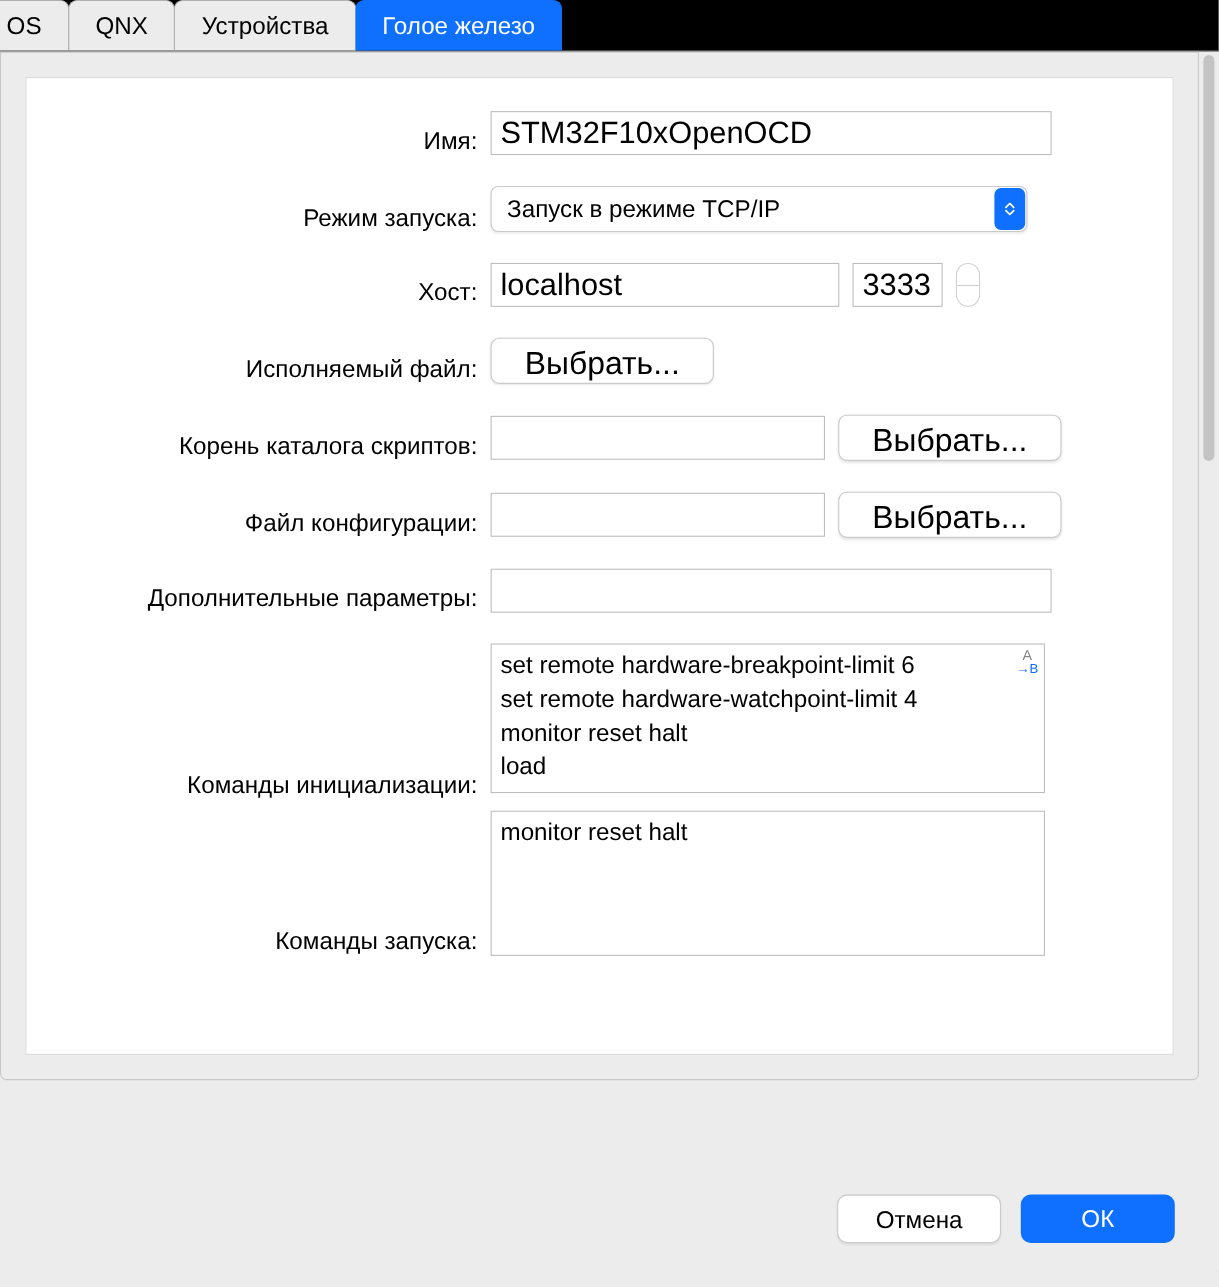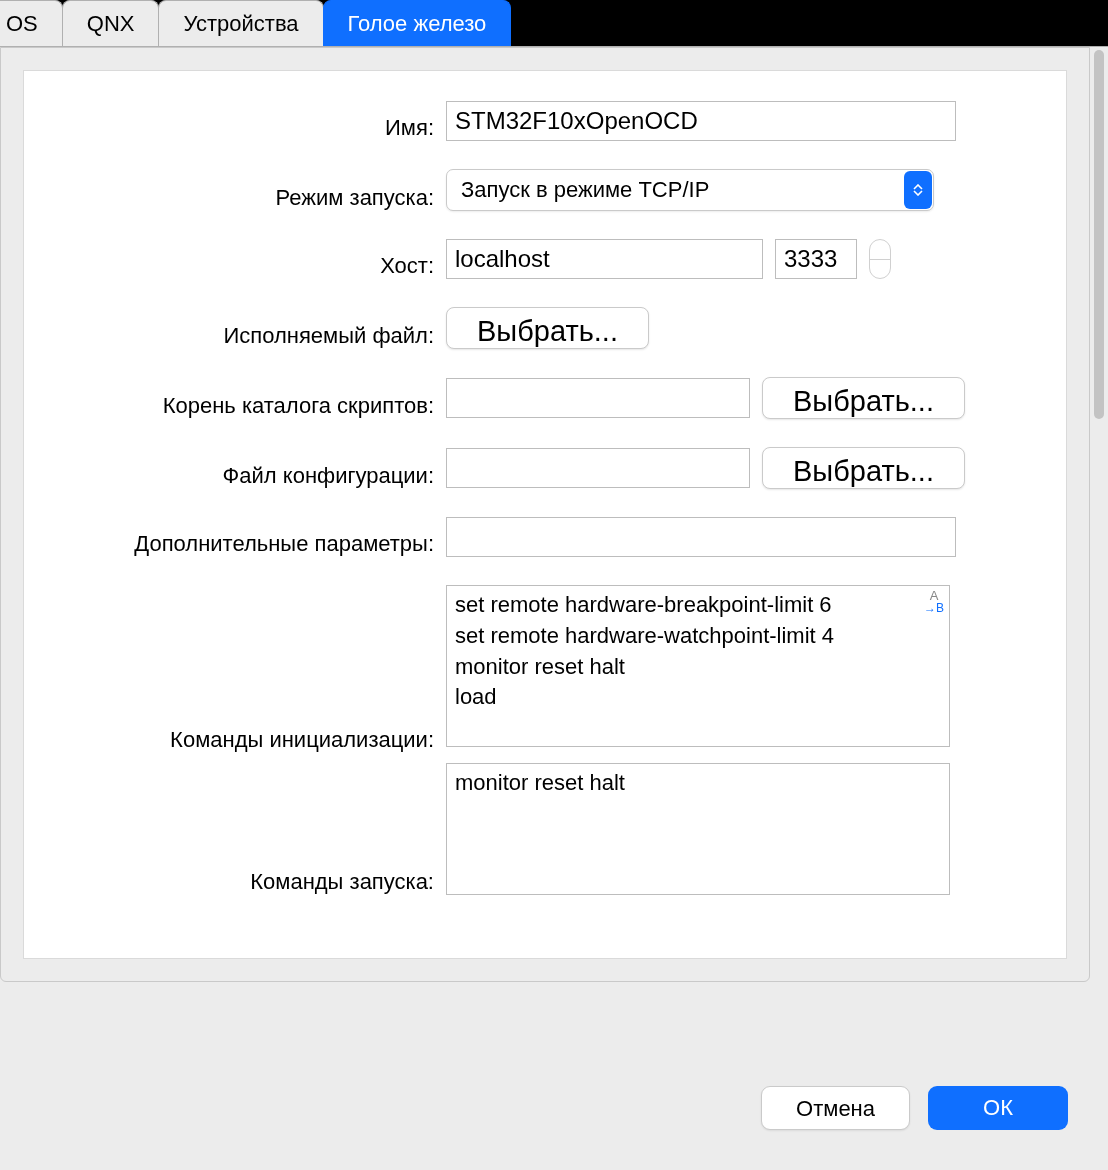--- a/index.html
+++ b/index.html
@@ -82,21 +82,21 @@
       padding-top: 2px;
     }
     .field {
       flex: 1;
       display: flex;
       gap: 12px;
       align-items: center;
     }
     input[type="text"] {
       font-family: inherit;
-      font-size: 24px;
+      font-size: 28px;
       padding: 6px 8px;
       border: 1px solid #BDBDBD;
       border-radius: 0;
       background: #fff;
       height: 40px;
     }
     .input-name {
       width: 510px;
     }
     .select-wrap {
@@ -191,21 +191,21 @@
       font-size: 22px;
       padding: 4px 8px;
       border: 1px solid #BDBDBD;
       border-radius: 0;
       background: #fff;
       width: 504px;
       resize: none;
       line-height: 1.4;
     }
     .ta-init {
-      height: 162px;
+      height: 136px;
       overflow: hidden;
     }
     .ta-reset {
       height: 132px;
     }
     .footer {
       position: absolute;
       bottom: 40px;
       right: 40px;
       display: flex;

